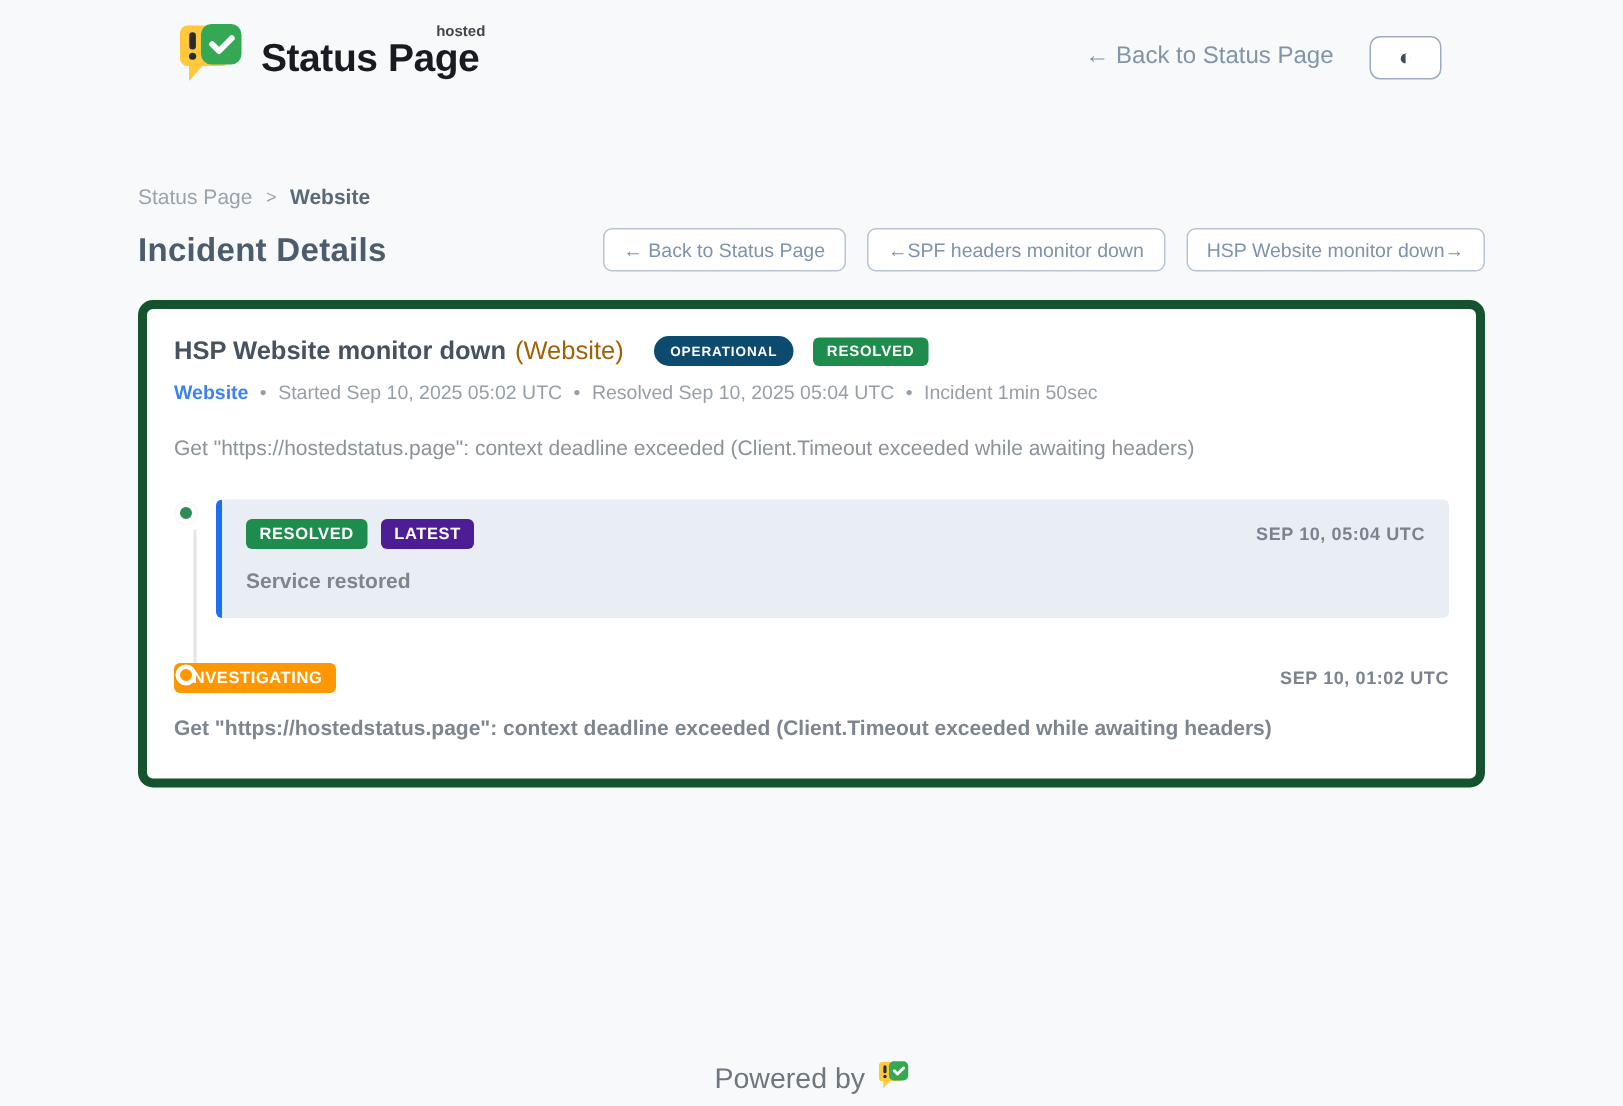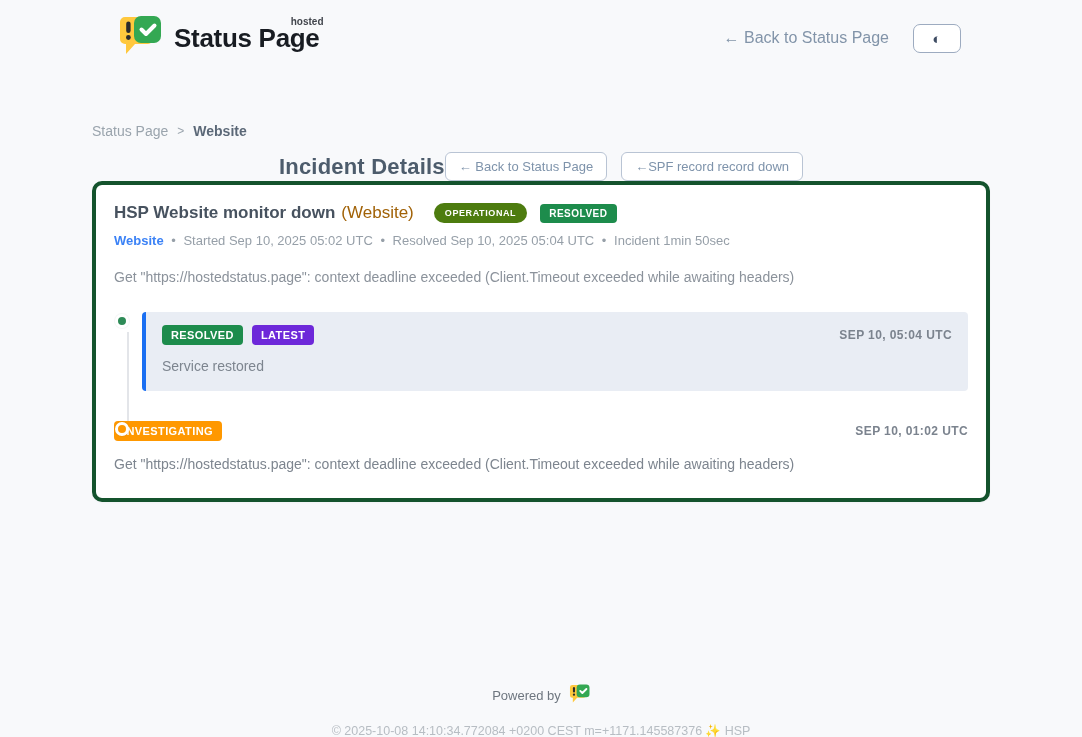--- a/index.html
+++ b/index.html
@@ -38,41 +38,41 @@
 
   
   .main { width: 898px; margin: 47px auto 0; }
 
   .breadcrumb { font-size: 14px; color: #9aa4ad; display: flex; gap: 9px; align-items: center; }
   .breadcrumb .crumb-link { cursor: pointer; }
   .breadcrumb .crumb-current { color: #5b6877; font-weight: 700; }
   .breadcrumb .crumb-sep { color: #9aa4ad; font-size: 12px; }
 
   .title-row {
-    margin-top: 13px; display: flex; align-items: center; justify-content: center;
+    margin-top: 13px; display: flex; align-items: center; justify-content: space-between;
   }
   .page-title { font-size: 22px; font-weight: 600; color: #4d5c6c; letter-spacing: 0.2px; }
   .nav-buttons { display: flex; gap: 14px; }
   .nav-btn {
     background: #fff; border: 1px solid #b9c4d4; border-radius: 6px;
     color: #7e93ab; font-size: 13px; padding: 6px 13px; cursor: pointer;
     font-family: inherit; white-space: nowrap;
   }
 
   
   .card {
-    background: #ffffff; border: 4px solid #14532d;
+    margin-top: 19px; background: #ffffff; border: 6px solid #14532d;
     border-radius: 10px; padding: 18px 18px 26px;
     box-shadow: 0 1px 2px rgba(20,30,50,0.03);
   }
   .card-title-row { display: flex; align-items: center; }
   .card-title { font-size: 17px; font-weight: 700; color: #47525f; }
   .card-title-component { font-size: 17px; font-weight: 400; color: #a16207; margin-left: 6px; }
   .badge-operational {
-    margin-left: 20px; background: #4d7c0f; color: #fff; border-radius: 999px;
+    margin-left: 20px; background: #0c4a6e; color: #fff; border-radius: 999px;
     font-size: 9px; font-weight: 700; letter-spacing: 0.6px; padding: 5px 11px;
   }
   .badge-resolved-top {
     margin-left: 13px; background: #1d8c4c; color: #fff; border-radius: 4px;
     font-size: 10px; font-weight: 700; letter-spacing: 0.5px; padding: 4px 9px;
   }
   .meta-line { margin-top: 10px; font-size: 13px; color: #969fa8; }
   .meta-component { font-weight: 700; color: #3b82f6; }
   .meta-sep { margin: 0 4px; }
   .card-description { margin-top: 21px; font-size: 14px; color: #8b929b; }
@@ -98,34 +98,34 @@
     background: #e9edf4; border-left: 4px solid #1a6ff2; border-radius: 4px;
     padding: 13px 16px 17px;
   }
   .tl-content.plain { padding-top: 1px; }
   .tl-badge-row { display: flex; align-items: center; gap: 9px; }
   .tl-badge {
     color: #fff; border-radius: 4px; font-size: 11px; font-weight: 700;
     letter-spacing: 0.4px; padding: 4px 9px;
   }
   .tl-badge.green { background: #1d8c4c; }
-  .tl-badge.blue { background: #6d28d9; }
+  .tl-badge.blue { background: #4c1d95; }
   .tl-badge.orange { background: #ff9800; }
   .tl-timestamp {
     margin-left: auto; font-size: 12px; font-weight: 600; color: #7b838e;
     letter-spacing: 0.4px;
   }
-  .tl-message { margin-top: 13px; font-size: 14px; color: #7d858f; }
+  .tl-message { margin-top: 13px; font-size: 14px; color: #7d858f; font-weight: bold; }
   .tl-content.plain .tl-message { margin-top: 15px; }
 
   
   .footer { margin-top: 182px; text-align: center; }
   .powered-by {
     display: inline-flex; align-items: center; gap: 8px;
-    font-size: 13px; color: #6e767f;
+    font-size: 19px; color: #6e767f;
   }
   .copyright { margin-top: 16px; font-size: 12.5px; color: #b7bdc3; }
 </style>
 </head>
 <body>
 
 <div class="header">
   <div class="logo">
     <span>
       <svg width="44" height="42" viewBox="0 0 44 42">
@@ -154,21 +154,22 @@
   <div class="breadcrumb">
     <span class="crumb-link">Status Page</span>
     <span class="crumb-sep">&gt;</span>
     <span class="crumb-current">Website</span>
   </div>
 
   <div class="title-row">
     <h1 class="page-title">Incident Details</h1>
     <div class="nav-buttons">
       <button class="nav-btn">← Back to Status Page</button>
-      <button class="nav-btn">←SPF record record down</button>
+      <button class="nav-btn">←SPF headers monitor down</button>
+      <button class="nav-btn">HSP Website monitor down→</button>
     </div>
   </div>
 
   <div class="card">
     <div class="card-title-row">
       <span class="card-title">HSP Website monitor down</span>
       <span class="card-title-component">(Website)</span>
       <span class="badge-operational">OPERATIONAL</span>
       <span class="badge-resolved-top">RESOLVED</span>
     </div>

